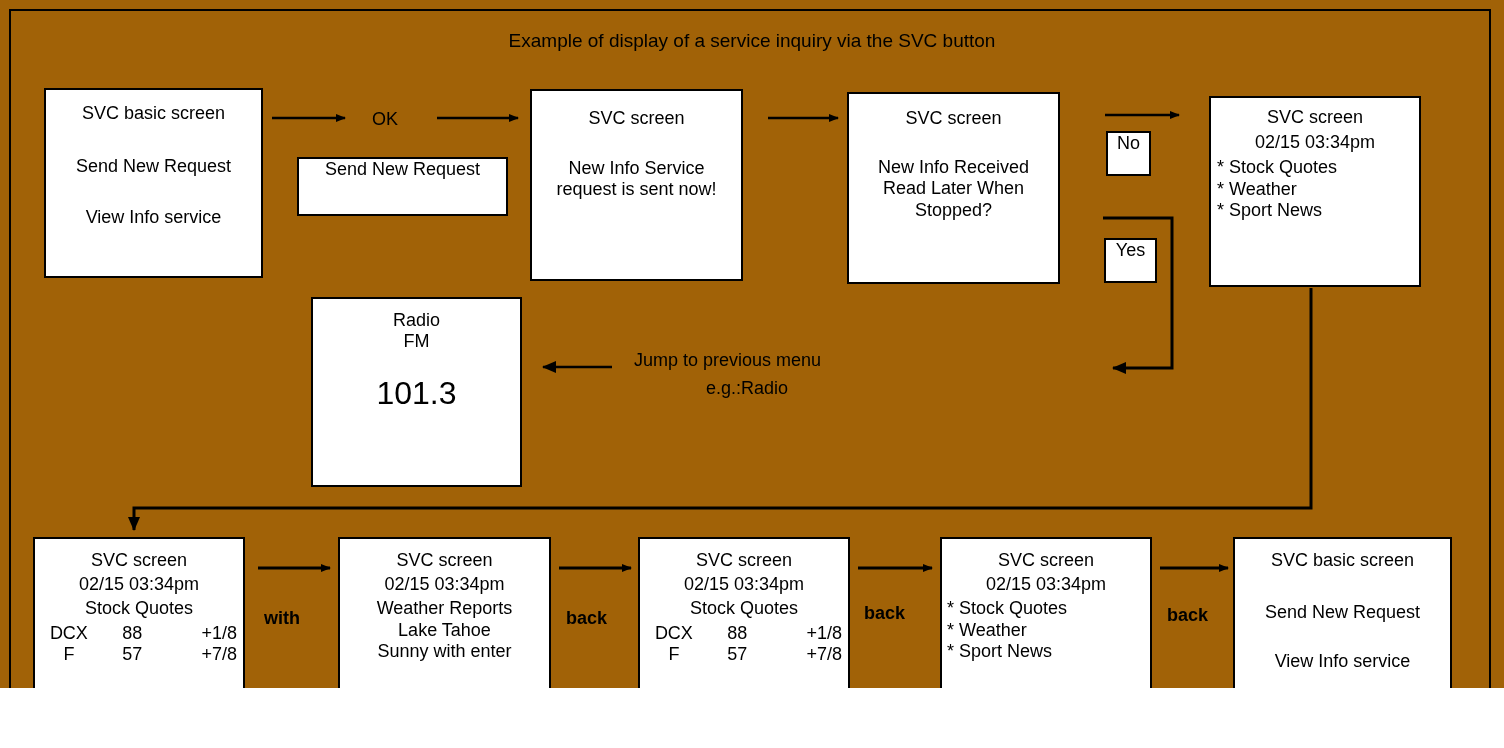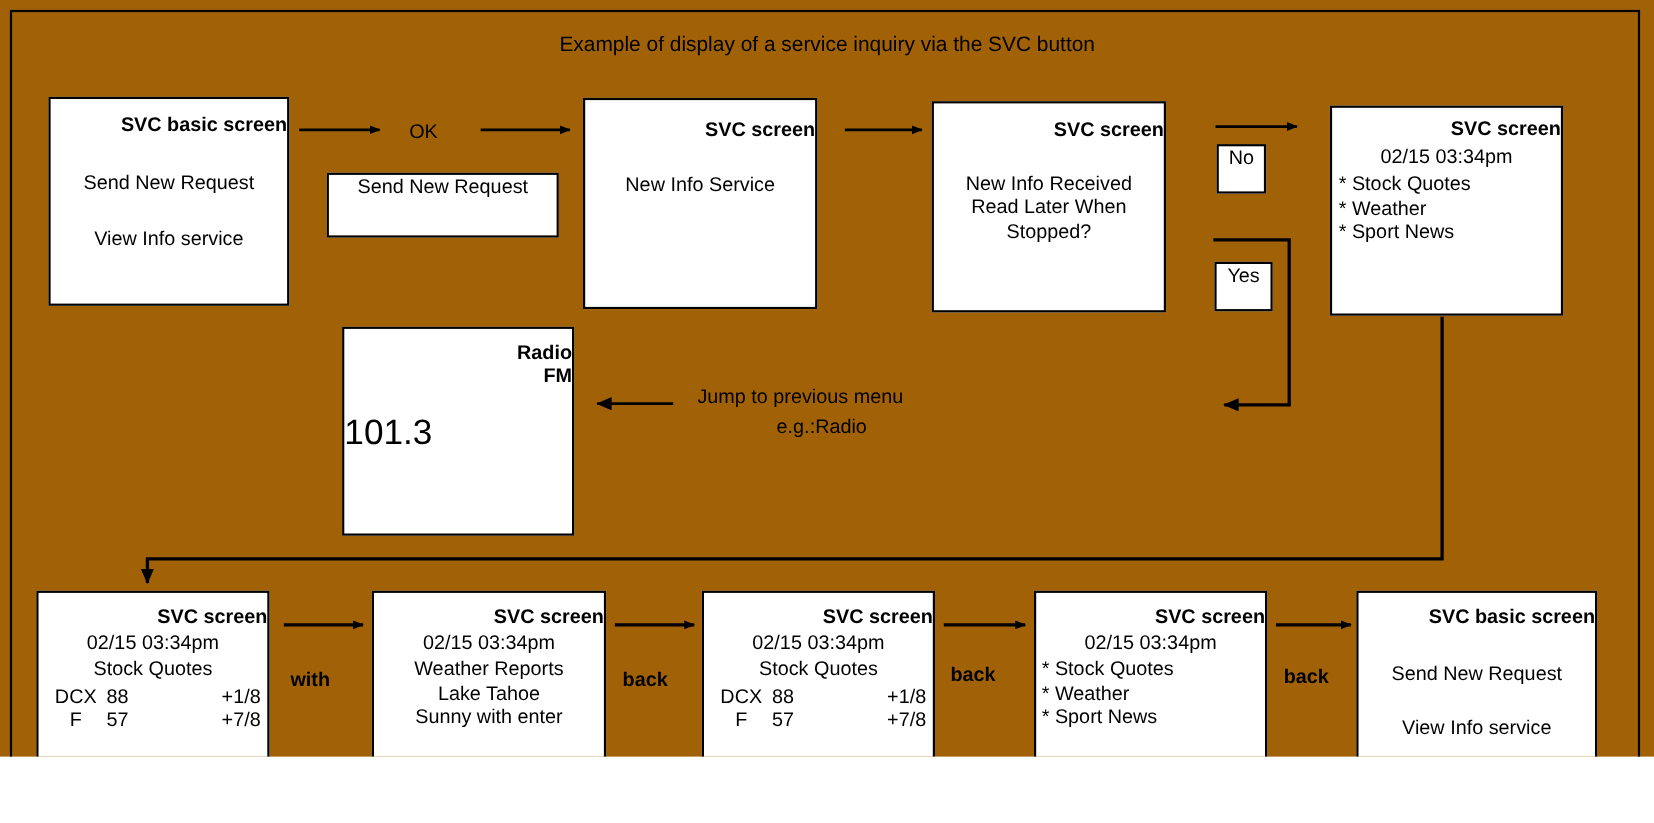--- a/index.html
+++ b/index.html
@@ -1,31 +1,31 @@
 <!DOCTYPE html>
 <html><head>
 <meta charset="utf-8">
 <style>
   html,body{margin:0;padding:0;background:#ffffff;}
   body{font-family:"Liberation Sans", sans-serif;}
   #page{position:relative;width:1504px;height:688px;background:#a16207;overflow:hidden;}
   #outer-frame{position:absolute;left:9px;top:9px;width:1482px;height:728px;border:2px solid #000;box-sizing:border-box;}
   .title{position:absolute;left:0;top:30px;width:1504px;text-align:center;font-size:19px;color:#000;}
   .box{position:absolute;border:2px solid #000;box-sizing:border-box;background:#fff;}
-  .bx-title{font-weight:bold;text-align:right;font-size:18px;line-height:1.15;}
+  .bx-title{font-weight:normal;text-align:center;font-size:18px;line-height:1.15;}
   .bx-line{text-align:center;font-size:18px;line-height:1.2;}
   .bx-left{text-align:left;font-size:18px;line-height:1.2;}
   .lbl{position:absolute;font-size:18px;color:#000;white-space:nowrap;}
   .lbl-b{position:absolute;font-size:18px;color:#000;white-space:nowrap;font-weight:bold;}
   .smallbox{position:absolute;border:2px solid #000;box-sizing:border-box;background:#fff;
             display:flex;align-items:flex-start;justify-content:center;font-size:18px;}
   svg.lines{position:absolute;left:0;top:0;width:1504px;height:748px;pointer-events:none;}
   .stockrow{display:flex;font-size:18px;line-height:1.2;}
   .stockrow .sym{width:33%;text-align:center;}
-  .stockrow .val{width:27%;text-align:left;}
+  .stockrow .val{width:27%;text-align:right;}
   .stockrow .chg{width:40%;text-align:right;margin-left:27px;}
 </style>
 </head>
 <body>
 
 <div id="page">
 
   <div id="outer-frame"></div>
 
   <div class="title">Example of display of a service inquiry via the SVC button</div>
@@ -68,20 +68,21 @@
 
   <div class="lbl" style="left:372px;top:109px;">OK</div>
 
   <div class="smallbox" style="left:297px;top:157px;width:211px;height:59px;">
     <span>Send New Request</span>
   </div>
 
   <div class="box" style="left:530px;top:89px;width:213px;height:192px;">
     <div class="bx-title" style="margin-top:17px;">SVC screen</div>
     <div class="bx-line" style="margin-top:29px;">New Info Service</div>
+    <div class="bx-line">request is sent now!</div>
   </div>
 
   <div class="box" style="left:847px;top:92px;width:213px;height:192px;">
     <div class="bx-title" style="margin-top:14px;">SVC screen</div>
     <div class="bx-line" style="margin-top:28px;">New Info Received</div>
     <div class="bx-line">Read Later When</div>
     <div class="bx-line">Stopped?</div>
   </div>
 
   <div class="smallbox" style="left:1106px;top:131px;width:45px;height:45px;">
@@ -96,21 +97,21 @@
     <div class="bx-title" style="margin-top:9px;">SVC screen</div>
     <div class="bx-line" style="margin-top:4px;">02/15  03:34pm</div>
     <div class="bx-left" style="margin-top:4px;padding-left:6px;">* Stock Quotes</div>
     <div class="bx-left" style="padding-left:6px;">* Weather</div>
     <div class="bx-left" style="padding-left:6px;">* Sport News</div>
   </div>
 
   <div class="box" style="left:311px;top:297px;width:211px;height:190px;">
     <div class="bx-title" style="margin-top:11px;">Radio</div>
     <div class="bx-title">FM</div>
-    <div style="text-align:left;font-size:32px;margin-top:24px;">101.3</div>
+    <div style="text-align:center;font-size:32px;margin-top:24px;">101.3</div>
   </div>
 
   <div class="lbl" style="left:634px;top:350px;">Jump to previous menu</div>
   <div class="lbl" style="left:706px;top:378px;">e.g.:Radio</div>
 
   <div class="box" style="left:33px;top:537px;width:212px;height:193px;">
     <div class="bx-title" style="margin-top:11px;">SVC screen</div>
     <div class="bx-line" style="margin-top:3px;">02/15 03:34pm</div>
     <div class="bx-line" style="margin-top:3px;">Stock Quotes</div>
     <div class="stockrow" style="margin-top:3px;padding:0 6px;">

